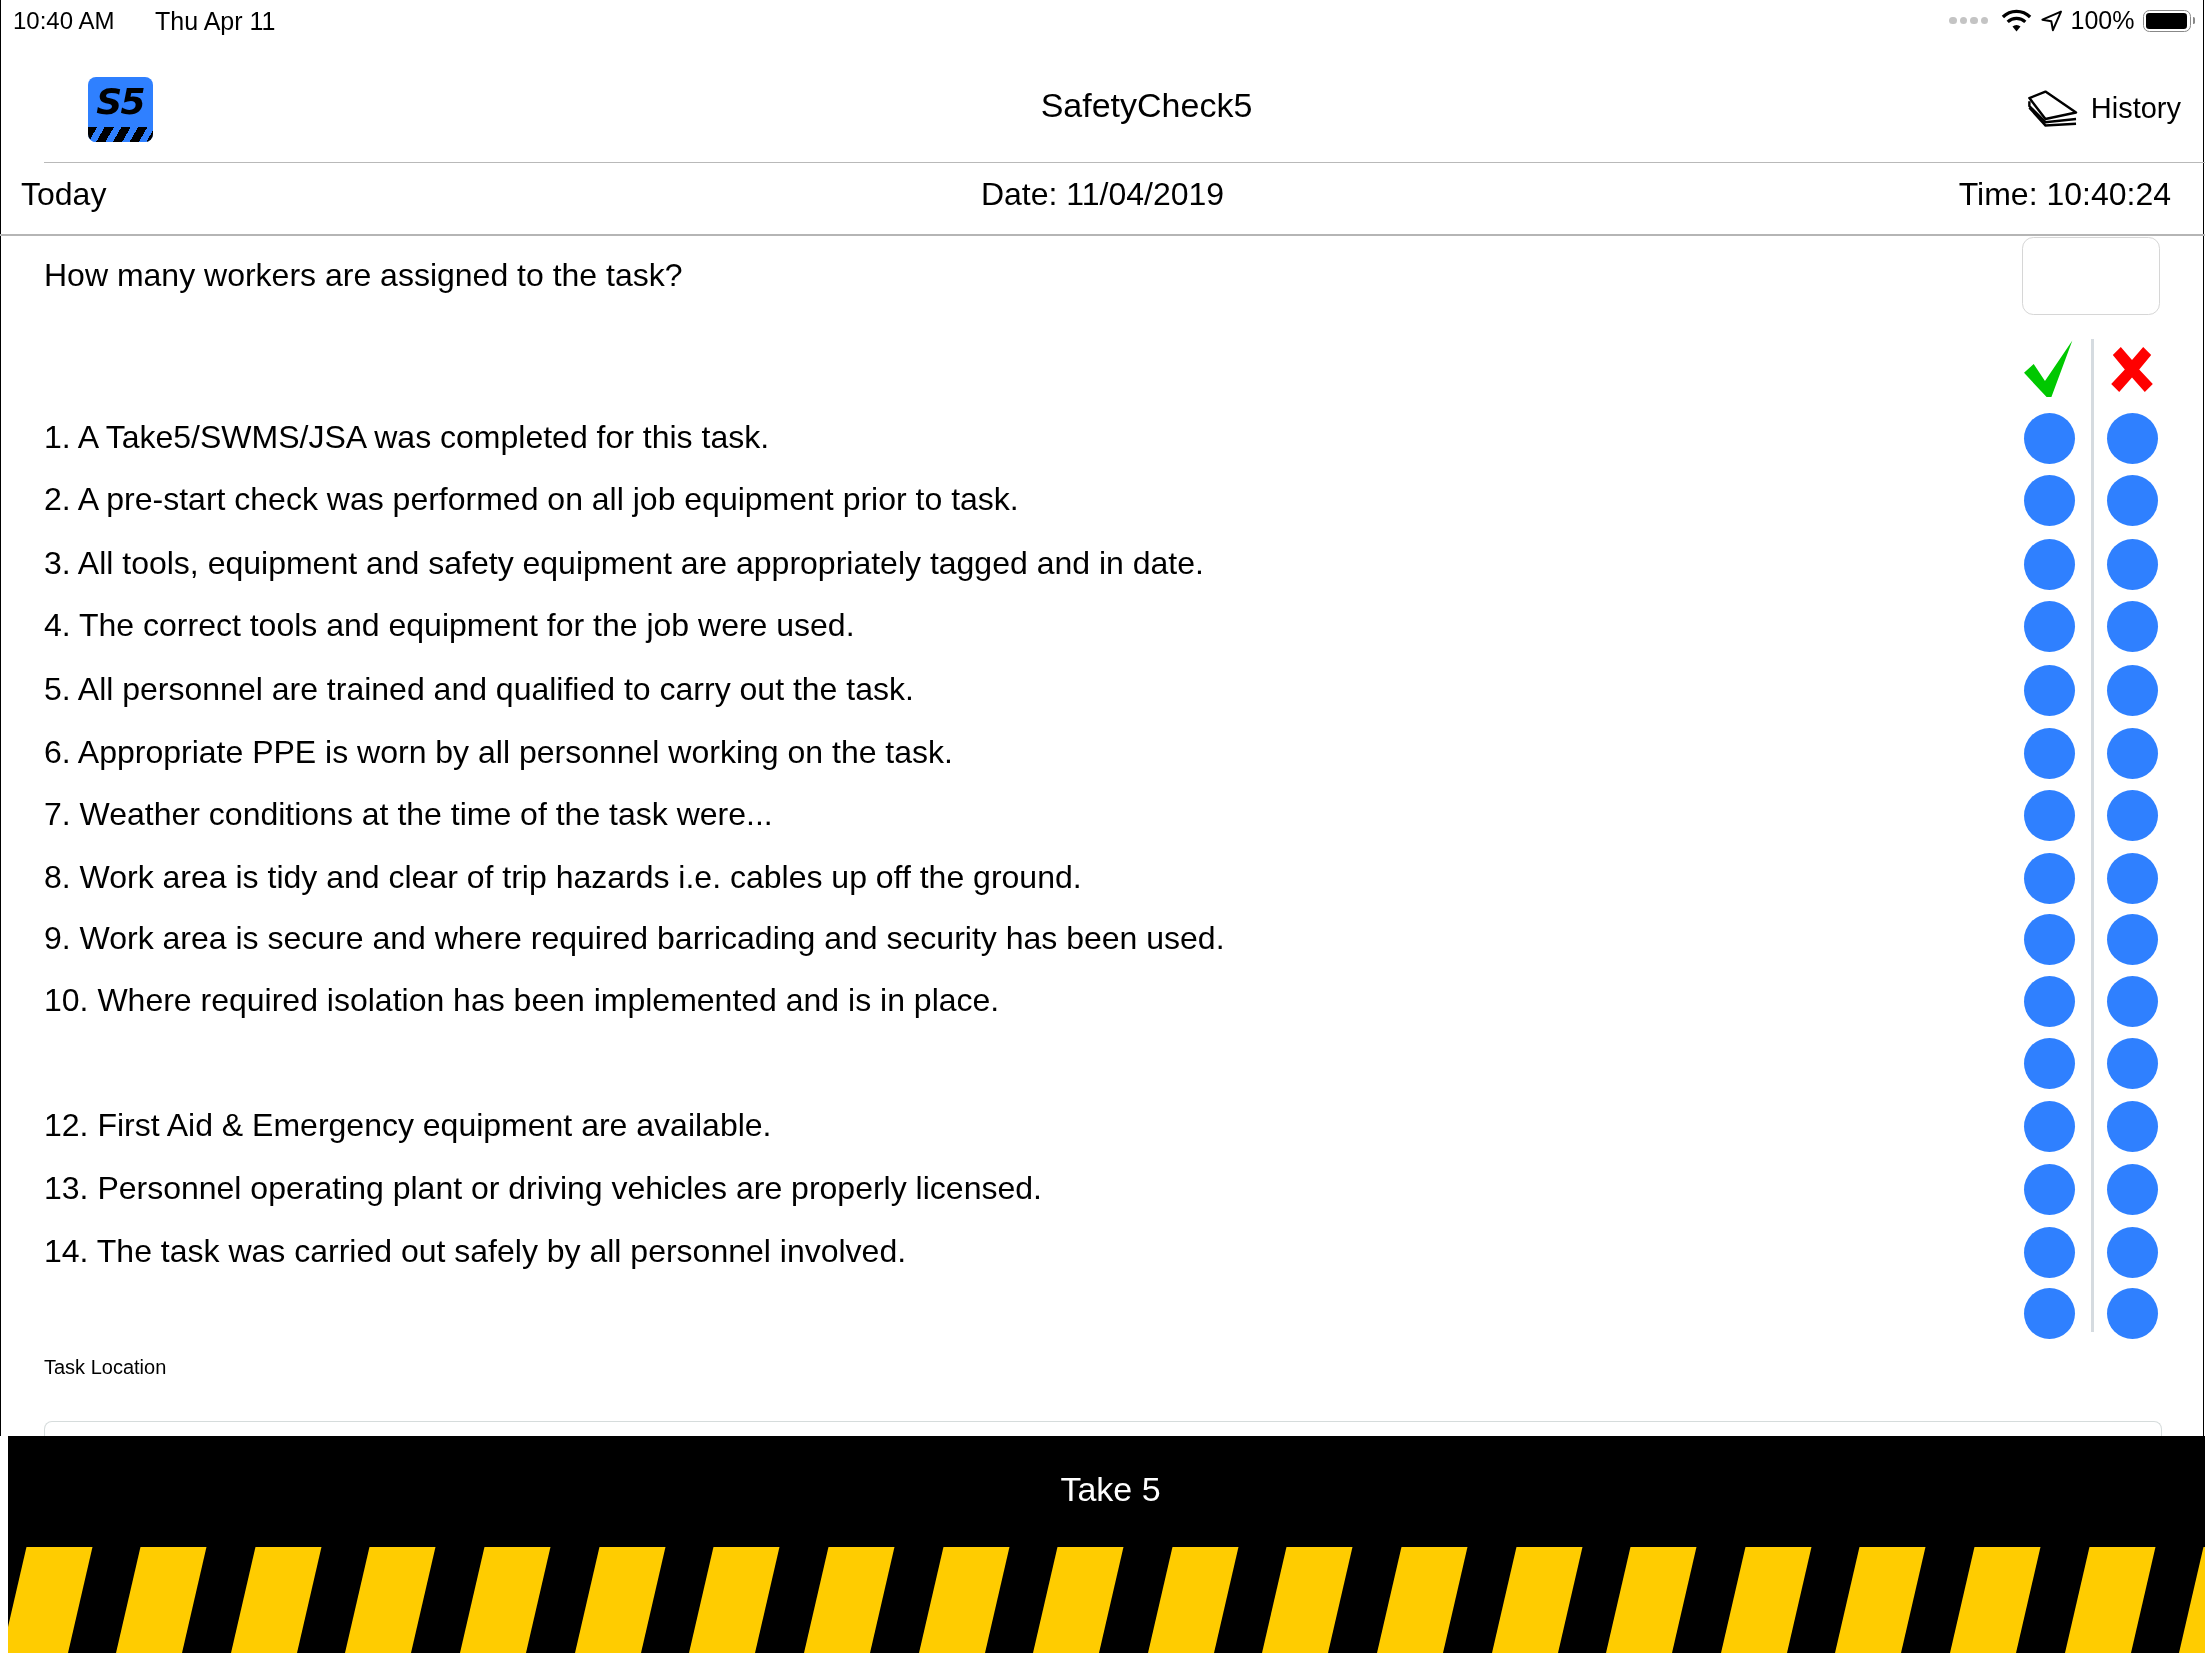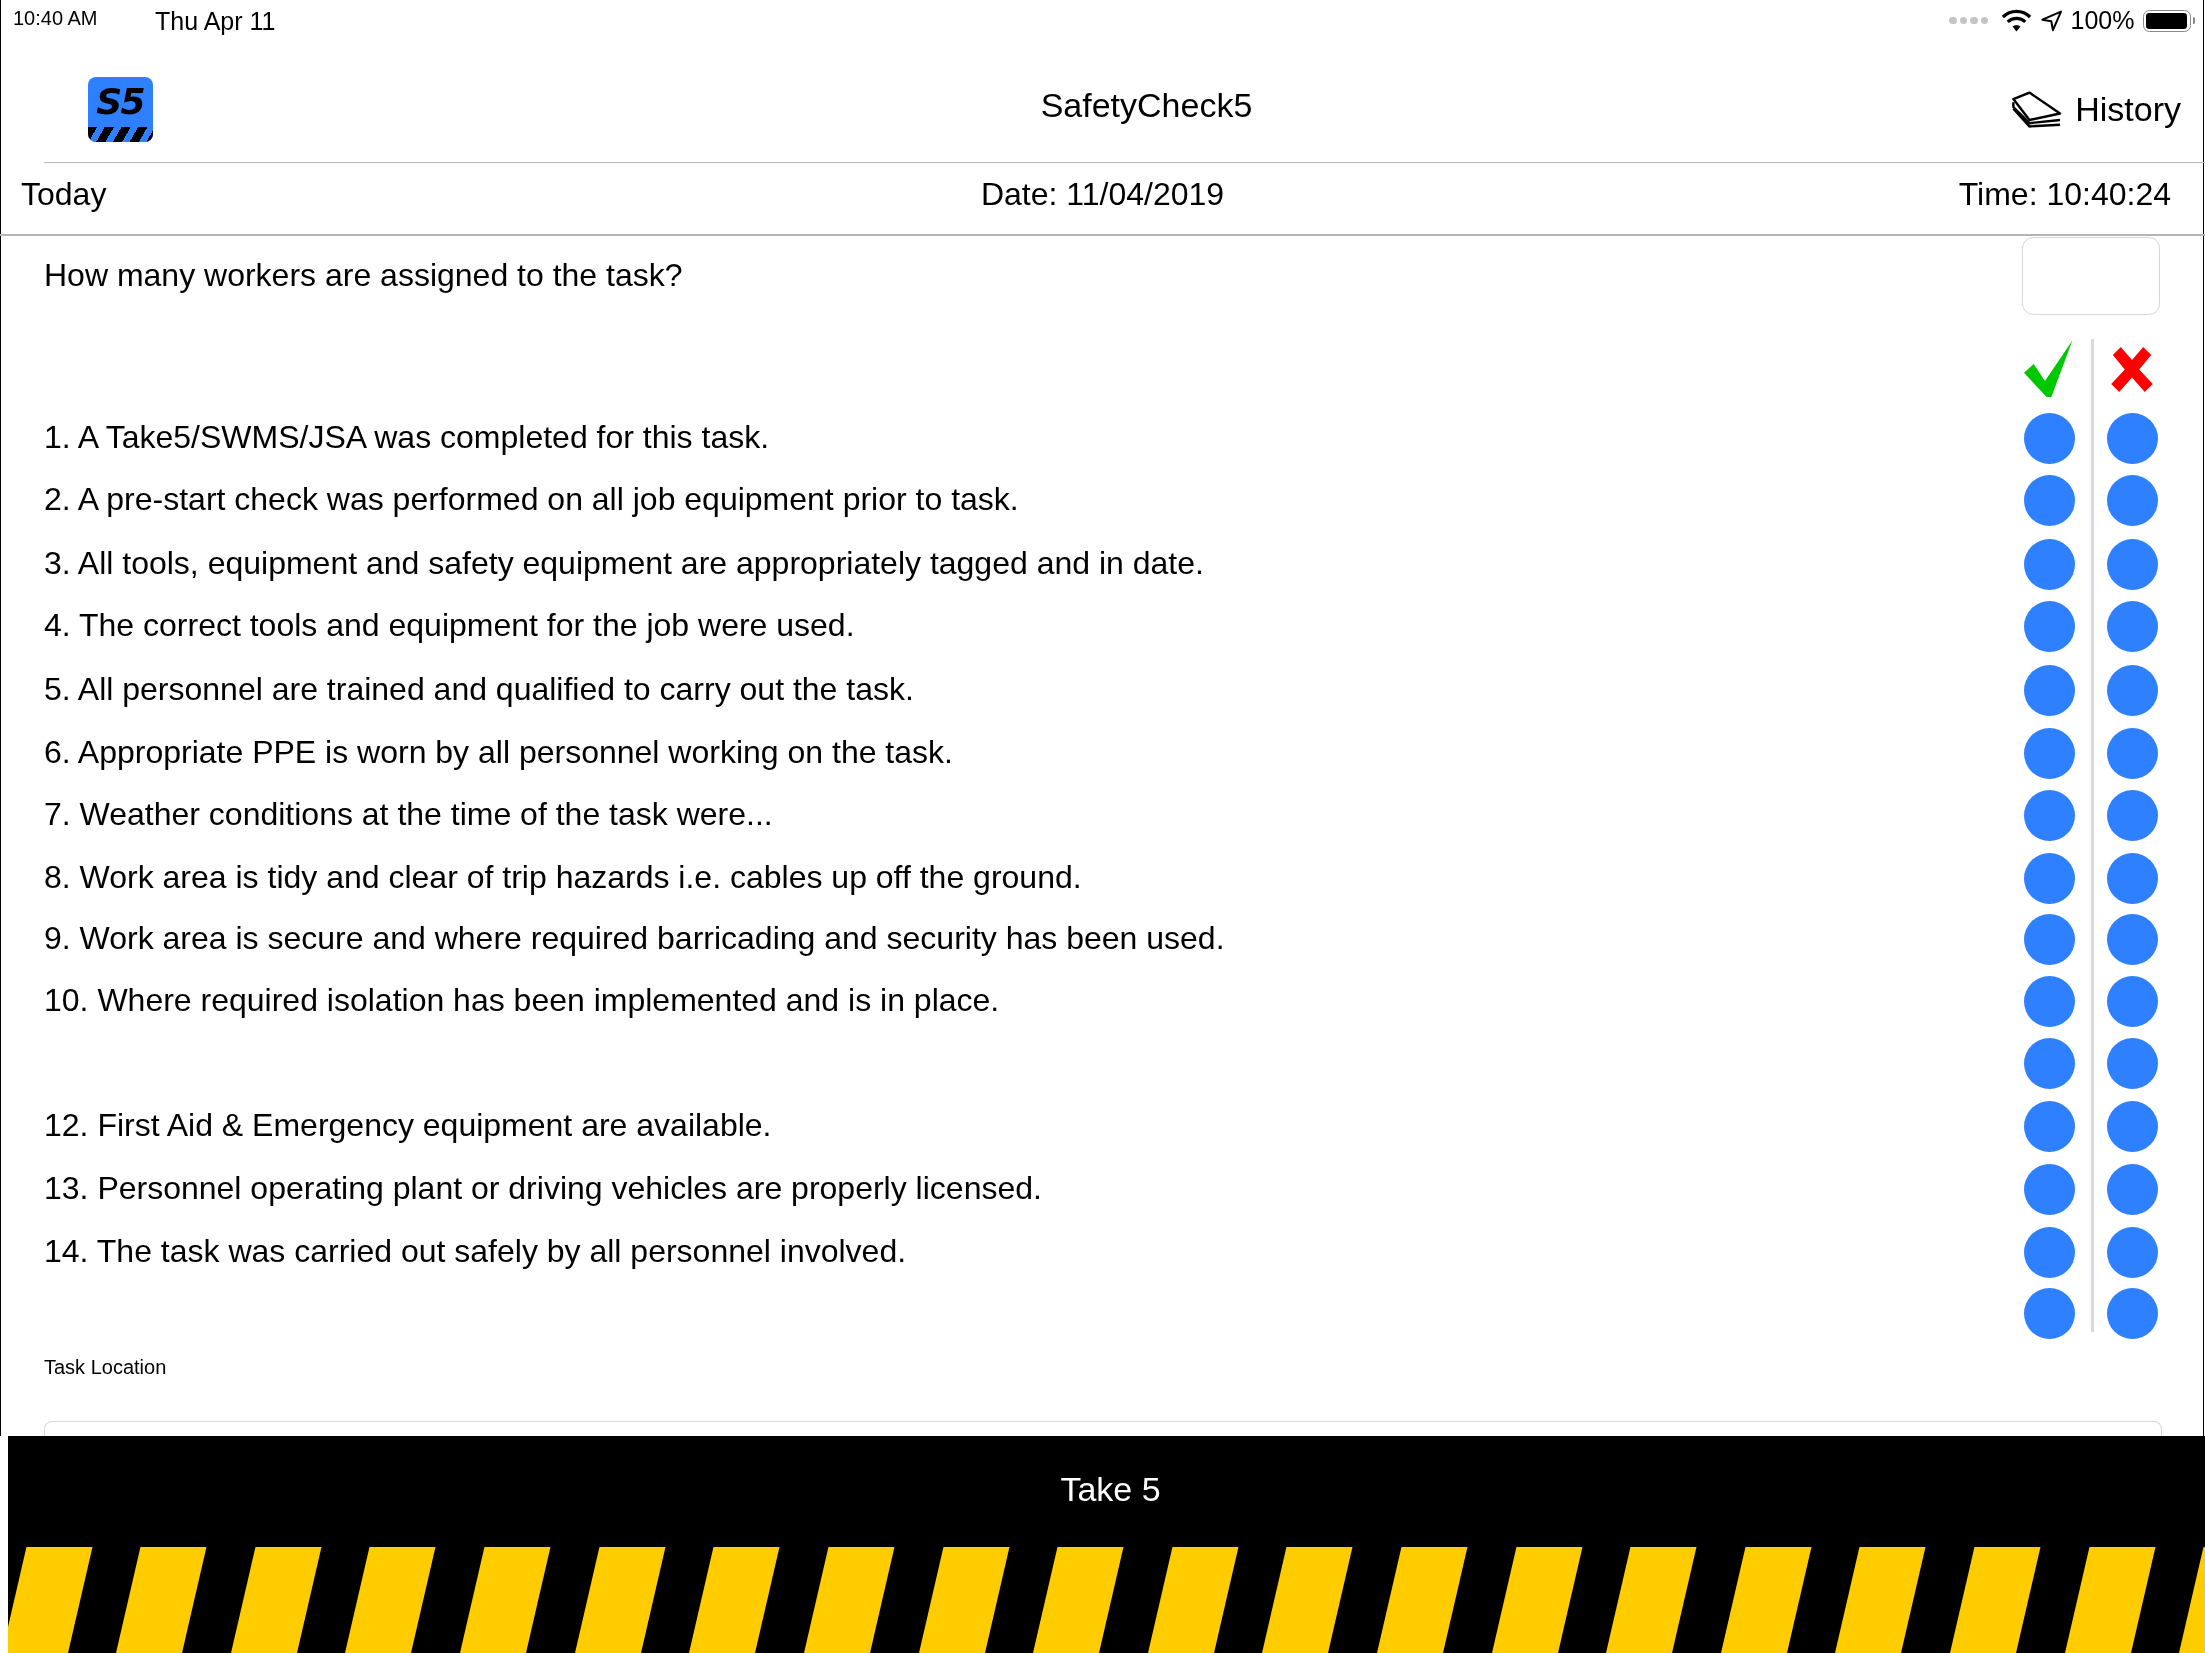--- a/index.html
+++ b/index.html
@@ -1,33 +1,33 @@
 <!DOCTYPE html>
 <html style="font-size:13px"><head>
 <meta charset="utf-8">
 <style>
   html, body { margin:0; padding:0; }
   body { width:2205px; height:1653px; position:relative; overflow:hidden; background:#ffffff; font-family:"Liberation Sans", "DejaVu Sans", sans-serif; color:#000; }
   .frame { position:absolute; left:0; top:0; width:2202px; height:1436px; border-left:1.6px solid #000; border-right:1.6px solid #000; }
   .statusbar { position:absolute; left:0; top:0; width:2205px; height:42px; }
-  .sb-time { position:absolute; left:13px; top:6.5px; font-size:20px; }
+  .sb-time { position:absolute; left:13px; top:6.5px; font-size:24px; }
   .sb-date { position:absolute; left:155px; top:6.5px; font-size:25px; }
   .sb-right { position:absolute; right:14.5px; top:4.8px; height:32px; display:flex; align-items:center; gap:8px; font-size:25px; }
   .sig-dots { display:flex; gap:3.2px; margin-right:4.8px; }
   .sig-dots span { width:7.3px; height:7.3px; border-radius:50%; background:#c4c4c4; display:block; }
   .battery { width:48px; height:22.6px; border:1.6px solid #888; border-radius:6.5px; padding:2.4px; box-sizing:border-box; position:relative; }
   .battery .fill { width:100%; height:100%; background:#000; border-radius:3.2px; }
   .battery::after { content:""; position:absolute; right:-5.7px; top:6.5px; width:2.4px; height:7.3px; background:#888; border-radius:0 1.6px 1.6px 0; }
 
   .header { position:absolute; left:0; top:54px; width:2189px; height:108px; border-bottom:1.6px solid #b9b9b9;margin-left:44px; }
   .logo { position:absolute; left:44px; top:22.6px; width:65px; height:65px; border-radius:8px; background:#2f80ff; overflow:hidden; }
   .logo-text { position:absolute; left:3.2px; top:4.8px; width:58px; text-align:center; font-size:36px; font-weight:bold; font-style:italic; color:#000; letter-spacing:-1.6px; font-family:"DejaVu Sans", sans-serif; }
   .logo-stripes { position:absolute; left:0; bottom:0; width:65px; height:14.5px; background:repeating-linear-gradient(120deg, #000 0 8px, #2f80ff 8px 14.5px); }
   .app-title { position:absolute; left:0; width:2205px; top:32px; text-align:center; font-size:34px; }
-  .history-btn { position:absolute; right:52px; top:36px; display:flex; align-items:center; gap:10px; font-size:34px; }
+  .history-btn { position:absolute; right:52px; top:36px; display:flex; align-items:center; gap:10px; font-size:29px; }
 
   .subheader { position:absolute; left:0; top:152px; width:2205px; height:82px; border-bottom:2.4px solid #b5b5b5; }
   .sub-today { position:absolute; left:21px; top:24px; font-size:32px; }
   .sub-date { position:absolute; left:0; width:2205px; top:24px; text-align:center; font-size:32px; }
   .sub-time { position:absolute; right:34px; top:24px; font-size:32px; }
 
   .workers-q { position:absolute; left:44px; top:257px; font-size:32px; }
   .workers-input { position:absolute; left:2022px; top:237px; width:138px; height:78px; border:1.6px solid #d6d6d6; border-radius:11.3px; box-sizing:border-box; background:#fff; }
 
   .col-divider { position:absolute; left:2091px; top:339px; width:3.2px; height:993px; background:#d5dbe0; }

